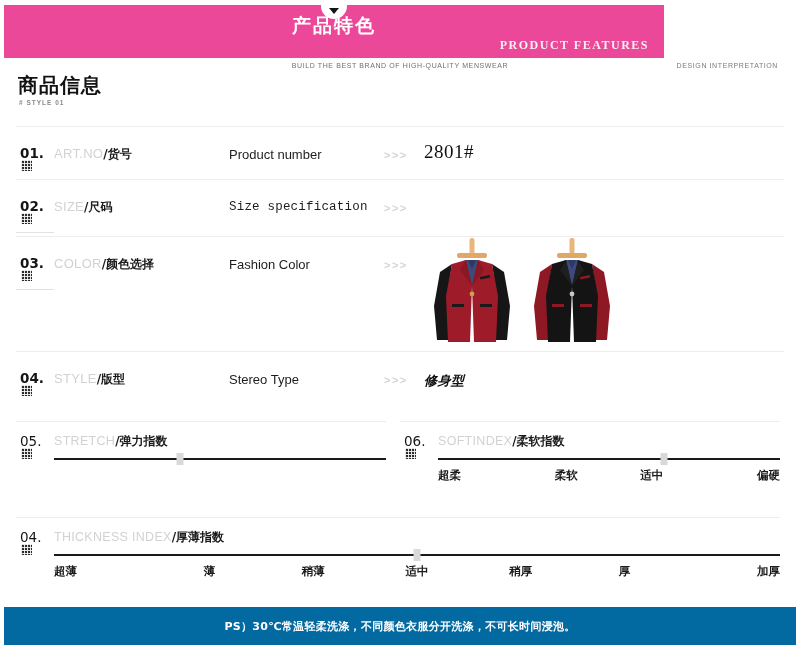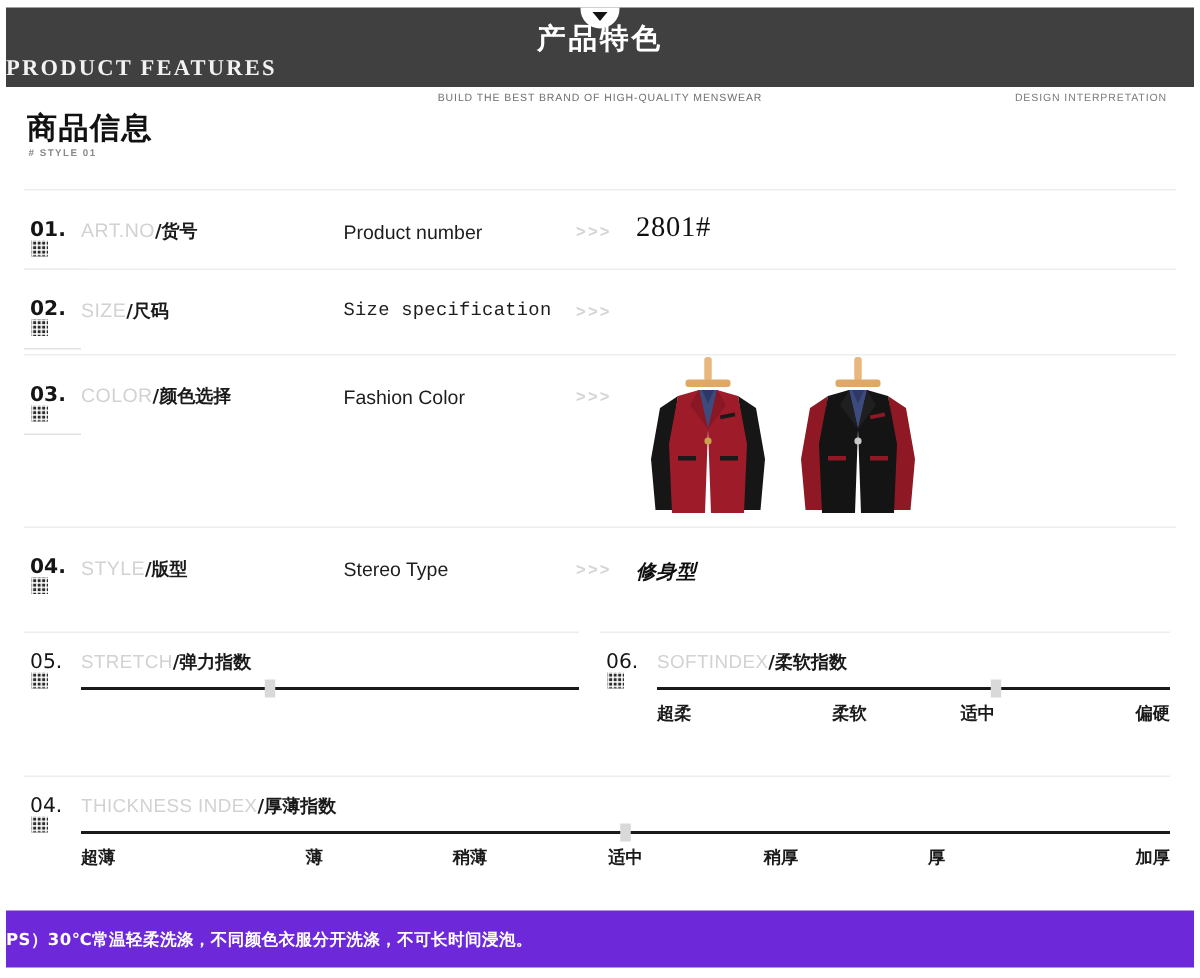--- a/index.html
+++ b/index.html
@@ -13,23 +13,23 @@
     position: relative;
     font-family: "Liberation Sans", "DejaVu Sans", sans-serif;
     overflow: hidden;
   }
 
   
   .banner {
     position: absolute;
     left: 4px;
     top: 5px;
-    width: 792px;
+    width: 660px;
     height: 53px;
-    background: #404040;
+    background: #ec4899;
     overflow: hidden;
   }
   .banner-notch {
     position: absolute;
     left: 50%;
     top: -12px;
     transform: translateX(-50%);
     width: 26px;
     height: 26px;
     border-radius: 50%;
@@ -54,25 +54,25 @@
     text-align: center;
     color: #ffffff;
     font-size: 19px;
     font-weight: 700;
     letter-spacing: 2px;
     font-family: "DejaVu Sans", sans-serif;
   }
   .banner-en {
     position: absolute;
     left: 0;
-    right: 4px;
+    right: 15px;
     top: 33px;
-    text-align: left;
+    text-align: right;
     color: #f2f2f2;
-    font-size: 15px;
+    font-size: 12px;
     font-weight: 700;
     letter-spacing: 1.5px;
     font-family: "Liberation Serif", serif;
   }
 
   
   .subline {
     position: absolute;
     top: 62px;
     left: 0;
@@ -352,23 +352,24 @@
   .sc-label:first-child { text-align: left; }
   .sc-label:last-child { text-align: right; }
 
   
   .footer {
     position: absolute;
     left: 4px;
     bottom: 7px;
     width: 792px;
     height: 38px;
-    background: #6d28d9;
+    background: #0369a1;
     display: flex;
     align-items: center;
+    justify-content: center;
   }
   .footer-text {
     color: #ffffff;
     font-size: 11px;
     font-weight: 700;
     letter-spacing: 0.3px;
     font-family: "DejaVu Sans", sans-serif;
   }
 </style>
 </head>

